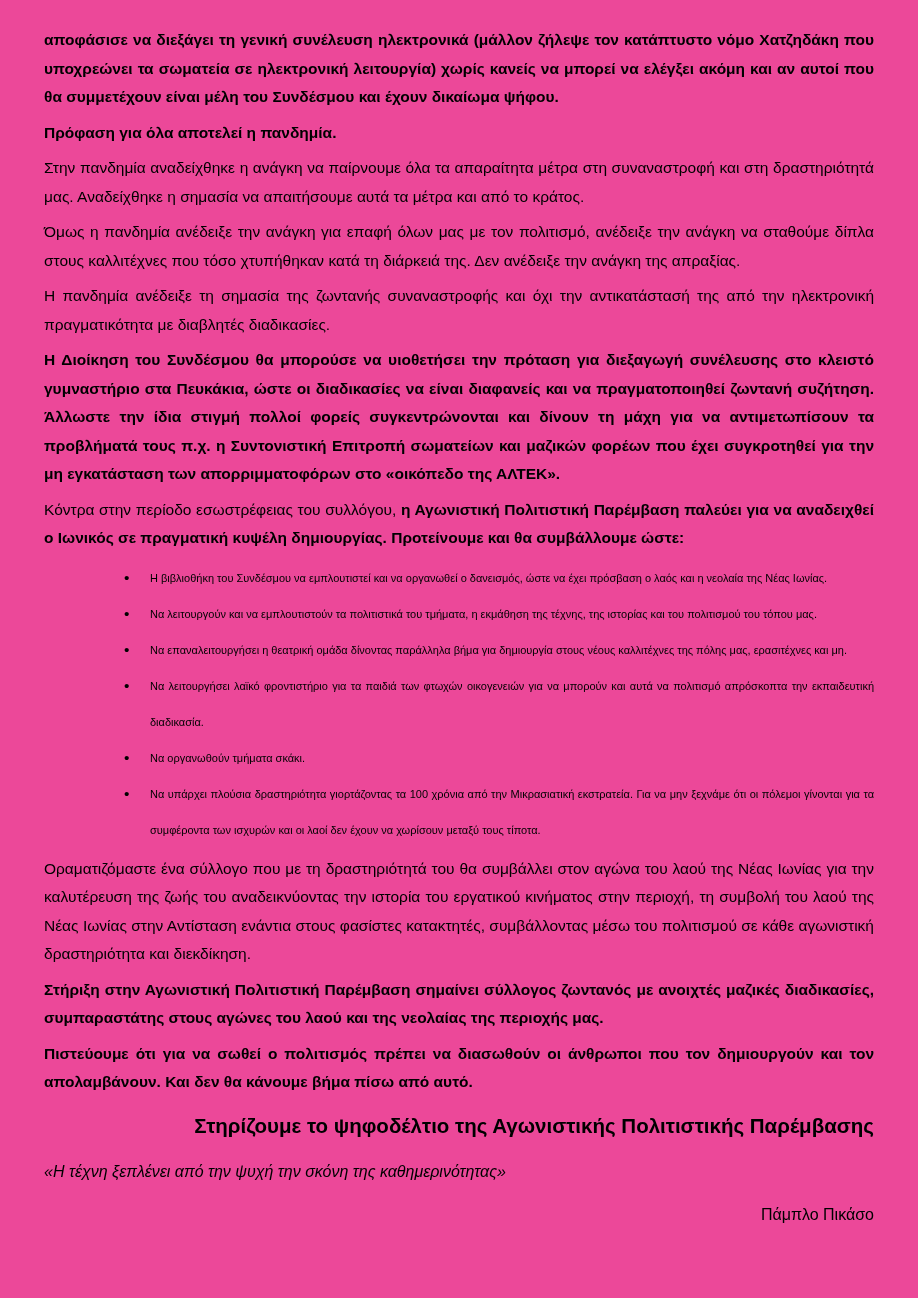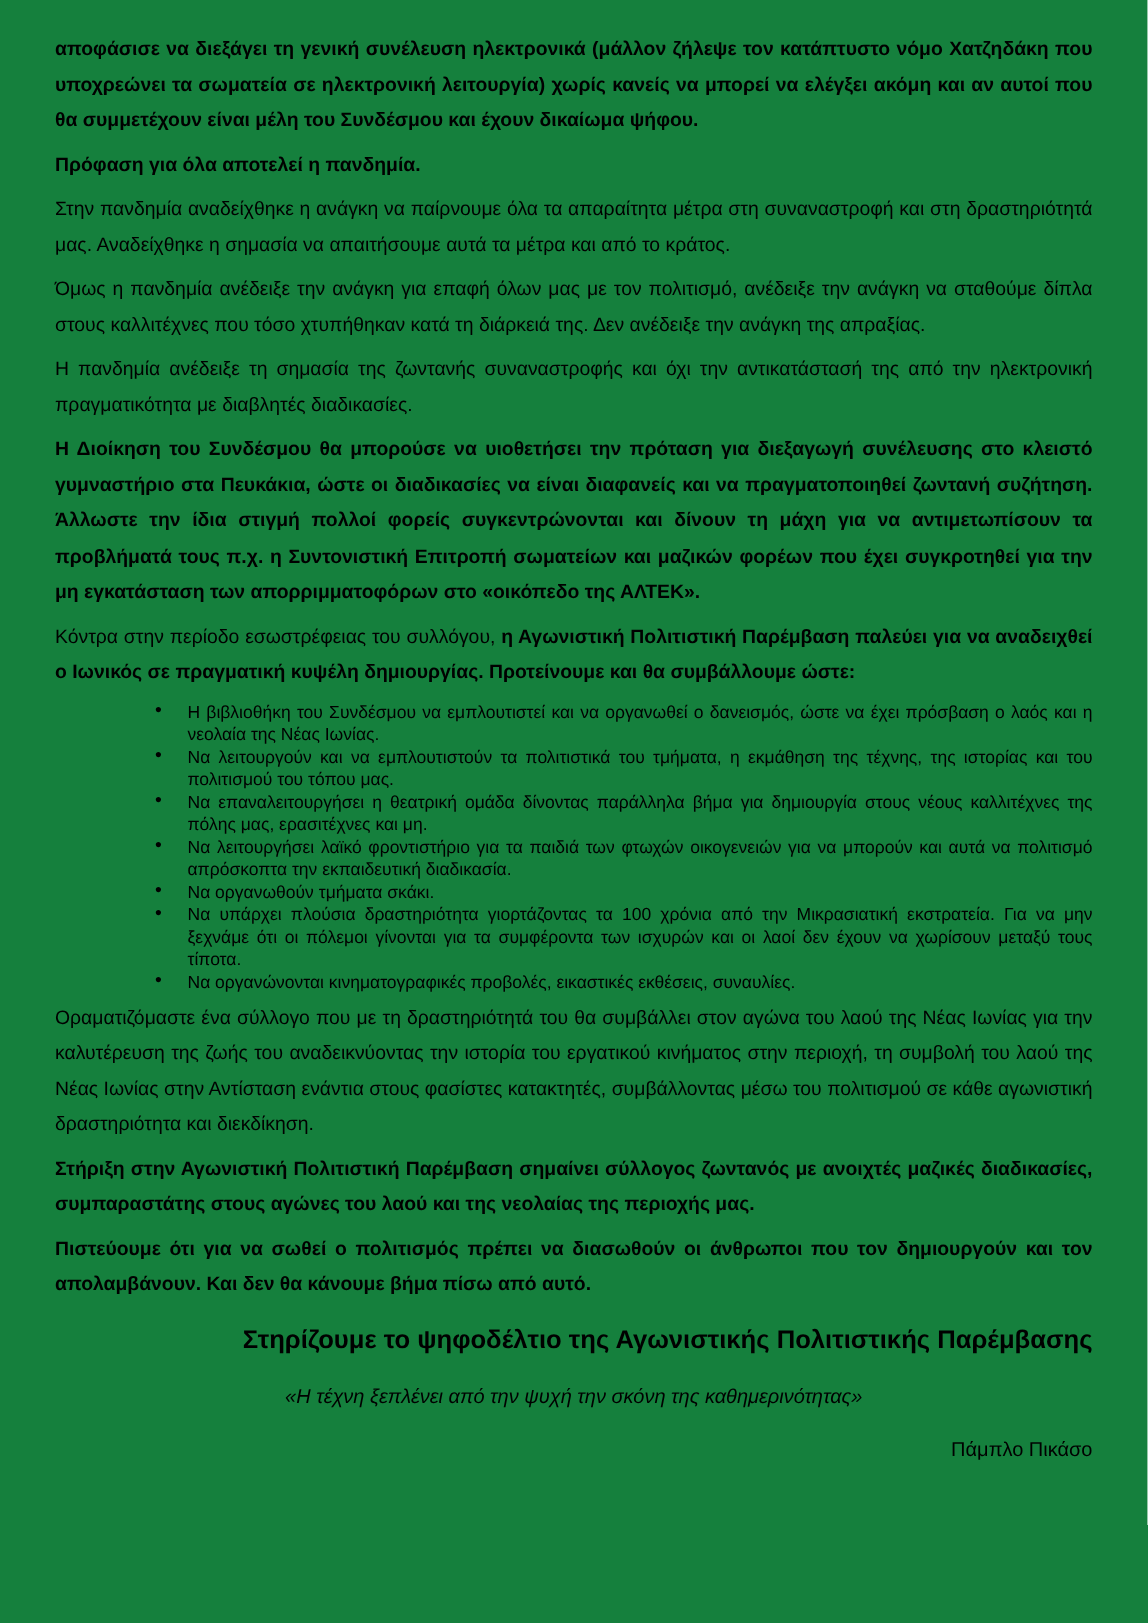--- a/index.html
+++ b/index.html
@@ -3,42 +3,42 @@
 <meta charset="utf-8">
 <style>
   * { margin: 0; padding: 0; box-sizing: border-box; }
   html, body {
     background: #ffffff;
     font-family: "Liberation Sans", "DejaVu Sans", sans-serif;
   }
   .page {
     width: 918px;
     height: 1298px;
-    background: #15803d;
+    background: #ec4899;
     color: #000000;
     padding: 26px 44px 20px 44px;
     overflow: hidden;
   }
   .para {
     font-size: 15.5px;
     line-height: 28.5px;
     text-align: justify;
     margin-bottom: 7px;
     color: #000000;
   }
   .para.bold { font-weight: bold; }
   .bold-seg { font-weight: bold; }
   ul.bullets {
     list-style: none;
     margin: 0 0 7px 0;
     padding-left: 106px;
   }
   ul.bullets li {
-    font-size: 14px;
-    line-height: 18px;
+    font-size: 11px;
+    line-height: 36px;
     text-align: justify;
     position: relative;
   }
   ul.bullets li::before {
     content: "\2022";
     position: absolute;
     left: -26px;
     top: 0;
     font-size: 15.5px;
   }
@@ -46,21 +46,21 @@
     font-size: 20.5px;
     font-weight: bold;
     text-align: right;
     line-height: 30px;
     margin-top: 14px;
     margin-bottom: 16px;
   }
   .quote-line {
     font-size: 16px;
     font-style: italic;
-    text-align: center;
+    text-align: left;
     line-height: 29px;
     margin-bottom: 14px;
   }
   .attribution {
     font-size: 16px;
     text-align: right;
     line-height: 29px;
   }
 </style>
 </head>
@@ -82,21 +82,20 @@
 
   <p class="para"><span>Κόντρα στην περίοδο εσωστρέφειας του συλλόγου, </span><span class="bold-seg">η Αγωνιστική Πολιτιστική Παρέμβαση παλεύει  για να αναδειχθεί ο Ιωνικός σε πραγματική κυψέλη δημιουργίας. Προτείνουμε και θα συμβάλλουμε ώστε:</span></p>
 
   <ul class="bullets">
     <li>Η βιβλιοθήκη του Συνδέσμου να εμπλουτιστεί και να οργανωθεί ο δανεισμός, ώστε να έχει πρόσβαση ο λαός και η νεολαία της Νέας Ιωνίας.</li>
     <li>Να λειτουργούν και να εμπλουτιστούν τα πολιτιστικά του τμήματα, η εκμάθηση της τέχνης, της ιστορίας και του πολιτισμού του τόπου μας.</li>
     <li>Να επαναλειτουργήσει η θεατρική ομάδα δίνοντας παράλληλα βήμα για δημιουργία στους νέους καλλιτέχνες της πόλης μας, ερασιτέχνες και μη.</li>
     <li>Να λειτουργήσει λαϊκό φροντιστήριο για τα παιδιά των φτωχών οικογενειών για να μπορούν και αυτά να πολιτισμό απρόσκοπτα την εκπαιδευτική διαδικασία.</li>
     <li>Να οργανωθούν τμήματα σκάκι.</li>
     <li>Να υπάρχει πλούσια δραστηριότητα γιορτάζοντας τα 100 χρόνια από την Μικρασιατική εκστρατεία. Για να  μην ξεχνάμε ότι οι πόλεμοι γίνονται για τα συμφέροντα των ισχυρών και οι  λαοί δεν έχουν να χωρίσουν μεταξύ τους τίποτα.</li>
-    <li>Να οργανώνονται κινηματογραφικές προβολές, εικαστικές εκθέσεις, συναυλίες.</li>
   </ul>
 
   <p class="para">Οραματιζόμαστε ένα σύλλογο που με τη δραστηριότητά του θα συμβάλλει στον αγώνα του λαού της Νέας Ιωνίας για την καλυτέρευση της ζωής του αναδεικνύοντας την ιστορία του εργατικού κινήματος στην περιοχή, τη συμβολή του λαού της Νέας Ιωνίας στην Αντίσταση ενάντια στους φασίστες κατακτητές, συμβάλλοντας μέσω του πολιτισμού σε κάθε αγωνιστική δραστηριότητα και διεκδίκηση.</p>
 
   <p class="para bold">Στήριξη στην Αγωνιστική Πολιτιστική Παρέμβαση σημαίνει σύλλογος ζωντανός με ανοιχτές μαζικές διαδικασίες, συμπαραστάτης στους αγώνες του λαού και της νεολαίας της περιοχής μας.</p>
 
   <p class="para bold">Πιστεύουμε ότι για να σωθεί ο πολιτισμός πρέπει να διασωθούν οι άνθρωποι που τον δημιουργούν και τον απολαμβάνουν. Και δεν θα κάνουμε βήμα πίσω από αυτό.</p>
 
   <h1 class="main-heading">Στηρίζουμε το ψηφοδέλτιο της Αγωνιστικής Πολιτιστικής Παρέμβασης</h1>
 

